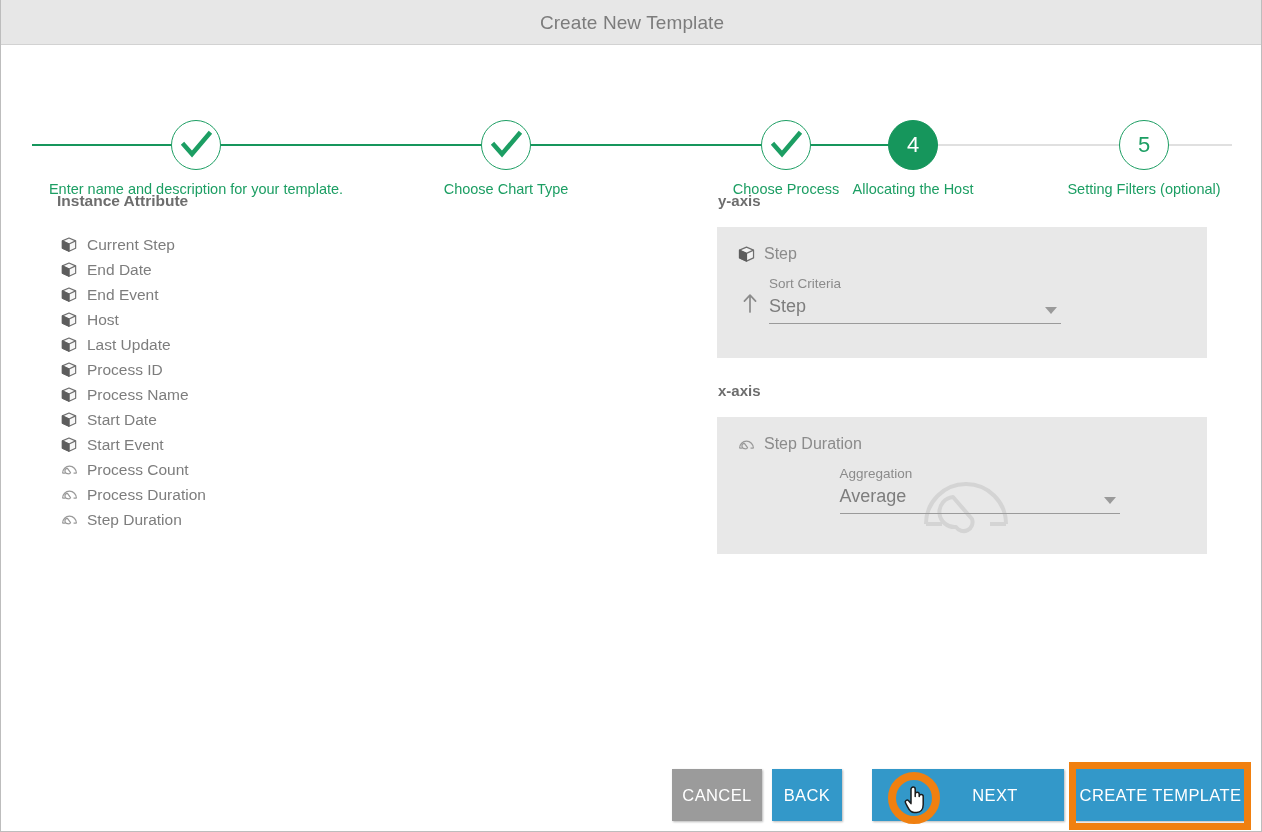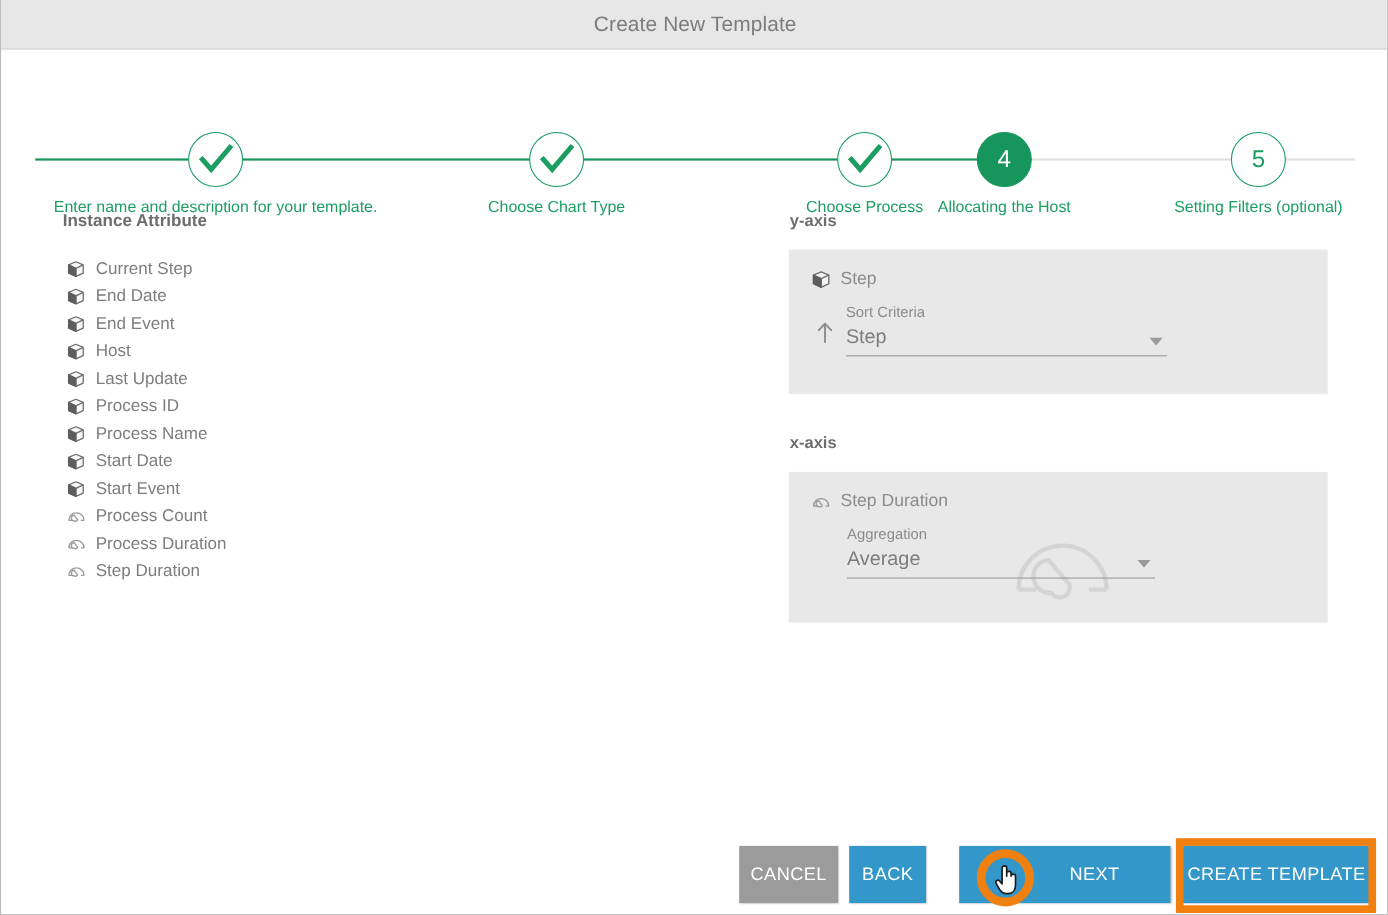--- a/index.html
+++ b/index.html
@@ -465,40 +465,40 @@
             </svg>
         </span>
         <div class="field sort">
           <div class="flabel">Sort Criteria</div>
           <div class="fvalue">Step</div>
           <span class="caret"></span>
         </div>
       </div>
     </div>
 
-    <div class="axis-title" style="margin-top:36px;">x-axis</div>
+    <div class="axis-title" style="margin-top:24px;">x-axis</div>
     <div class="axis-card x">
       <span class="watermark">
         <svg width="92" height="62" viewBox="0 0 92 62">
             <path d="M6 52 A40 40 0 0 1 86 52" fill="none" stroke="#d4d4d4" stroke-width="4"></path>
             <path d="M6 52 L22 52 M70 52 L86 52" stroke="#d4d4d4" stroke-width="4"></path>
             <path d="M33 25 L52 47 A9 9 0 0 1 36 55 A9 9 0 0 1 33 25 Z" fill="none" stroke="#d4d4d4" stroke-width="4" stroke-linejoin="round"></path>
           </svg>
       </span>
       <div class="card-head">
         <span class="ico">
           <svg width="19" height="19" viewBox="0 0 22 22">
               <path d="M3 15.2 A8 8 0 0 1 19 15.2" fill="none" stroke="#9a9a9a" stroke-width="1.4"></path>
               <path d="M3 15.2 L6.3 15.2 M15.7 15.2 L19 15.2" stroke="#9a9a9a" stroke-width="1.4"></path>
               <path d="M8.6 9.6 L12.2 14.6 A2.3 2.3 0 0 1 8.9 15.7 A2.3 2.3 0 0 1 8.6 9.6 Z" fill="none" stroke="#9a9a9a" stroke-width="1.4" stroke-linejoin="round"></path>
             </svg>
         </span>
         <span class="nm">Step Duration</span>
       </div>
-      <div class="field-row" style="padding-left:34px;">
+      <div class="field-row" style="padding-left:34px;justify-content:center;">
         <div class="field agg">
           <div class="flabel">Aggregation</div>
           <div class="fvalue">Average</div>
           <span class="caret"></span>
         </div>
       </div>
     </div>
   </div>
 
   <div id="footer">

